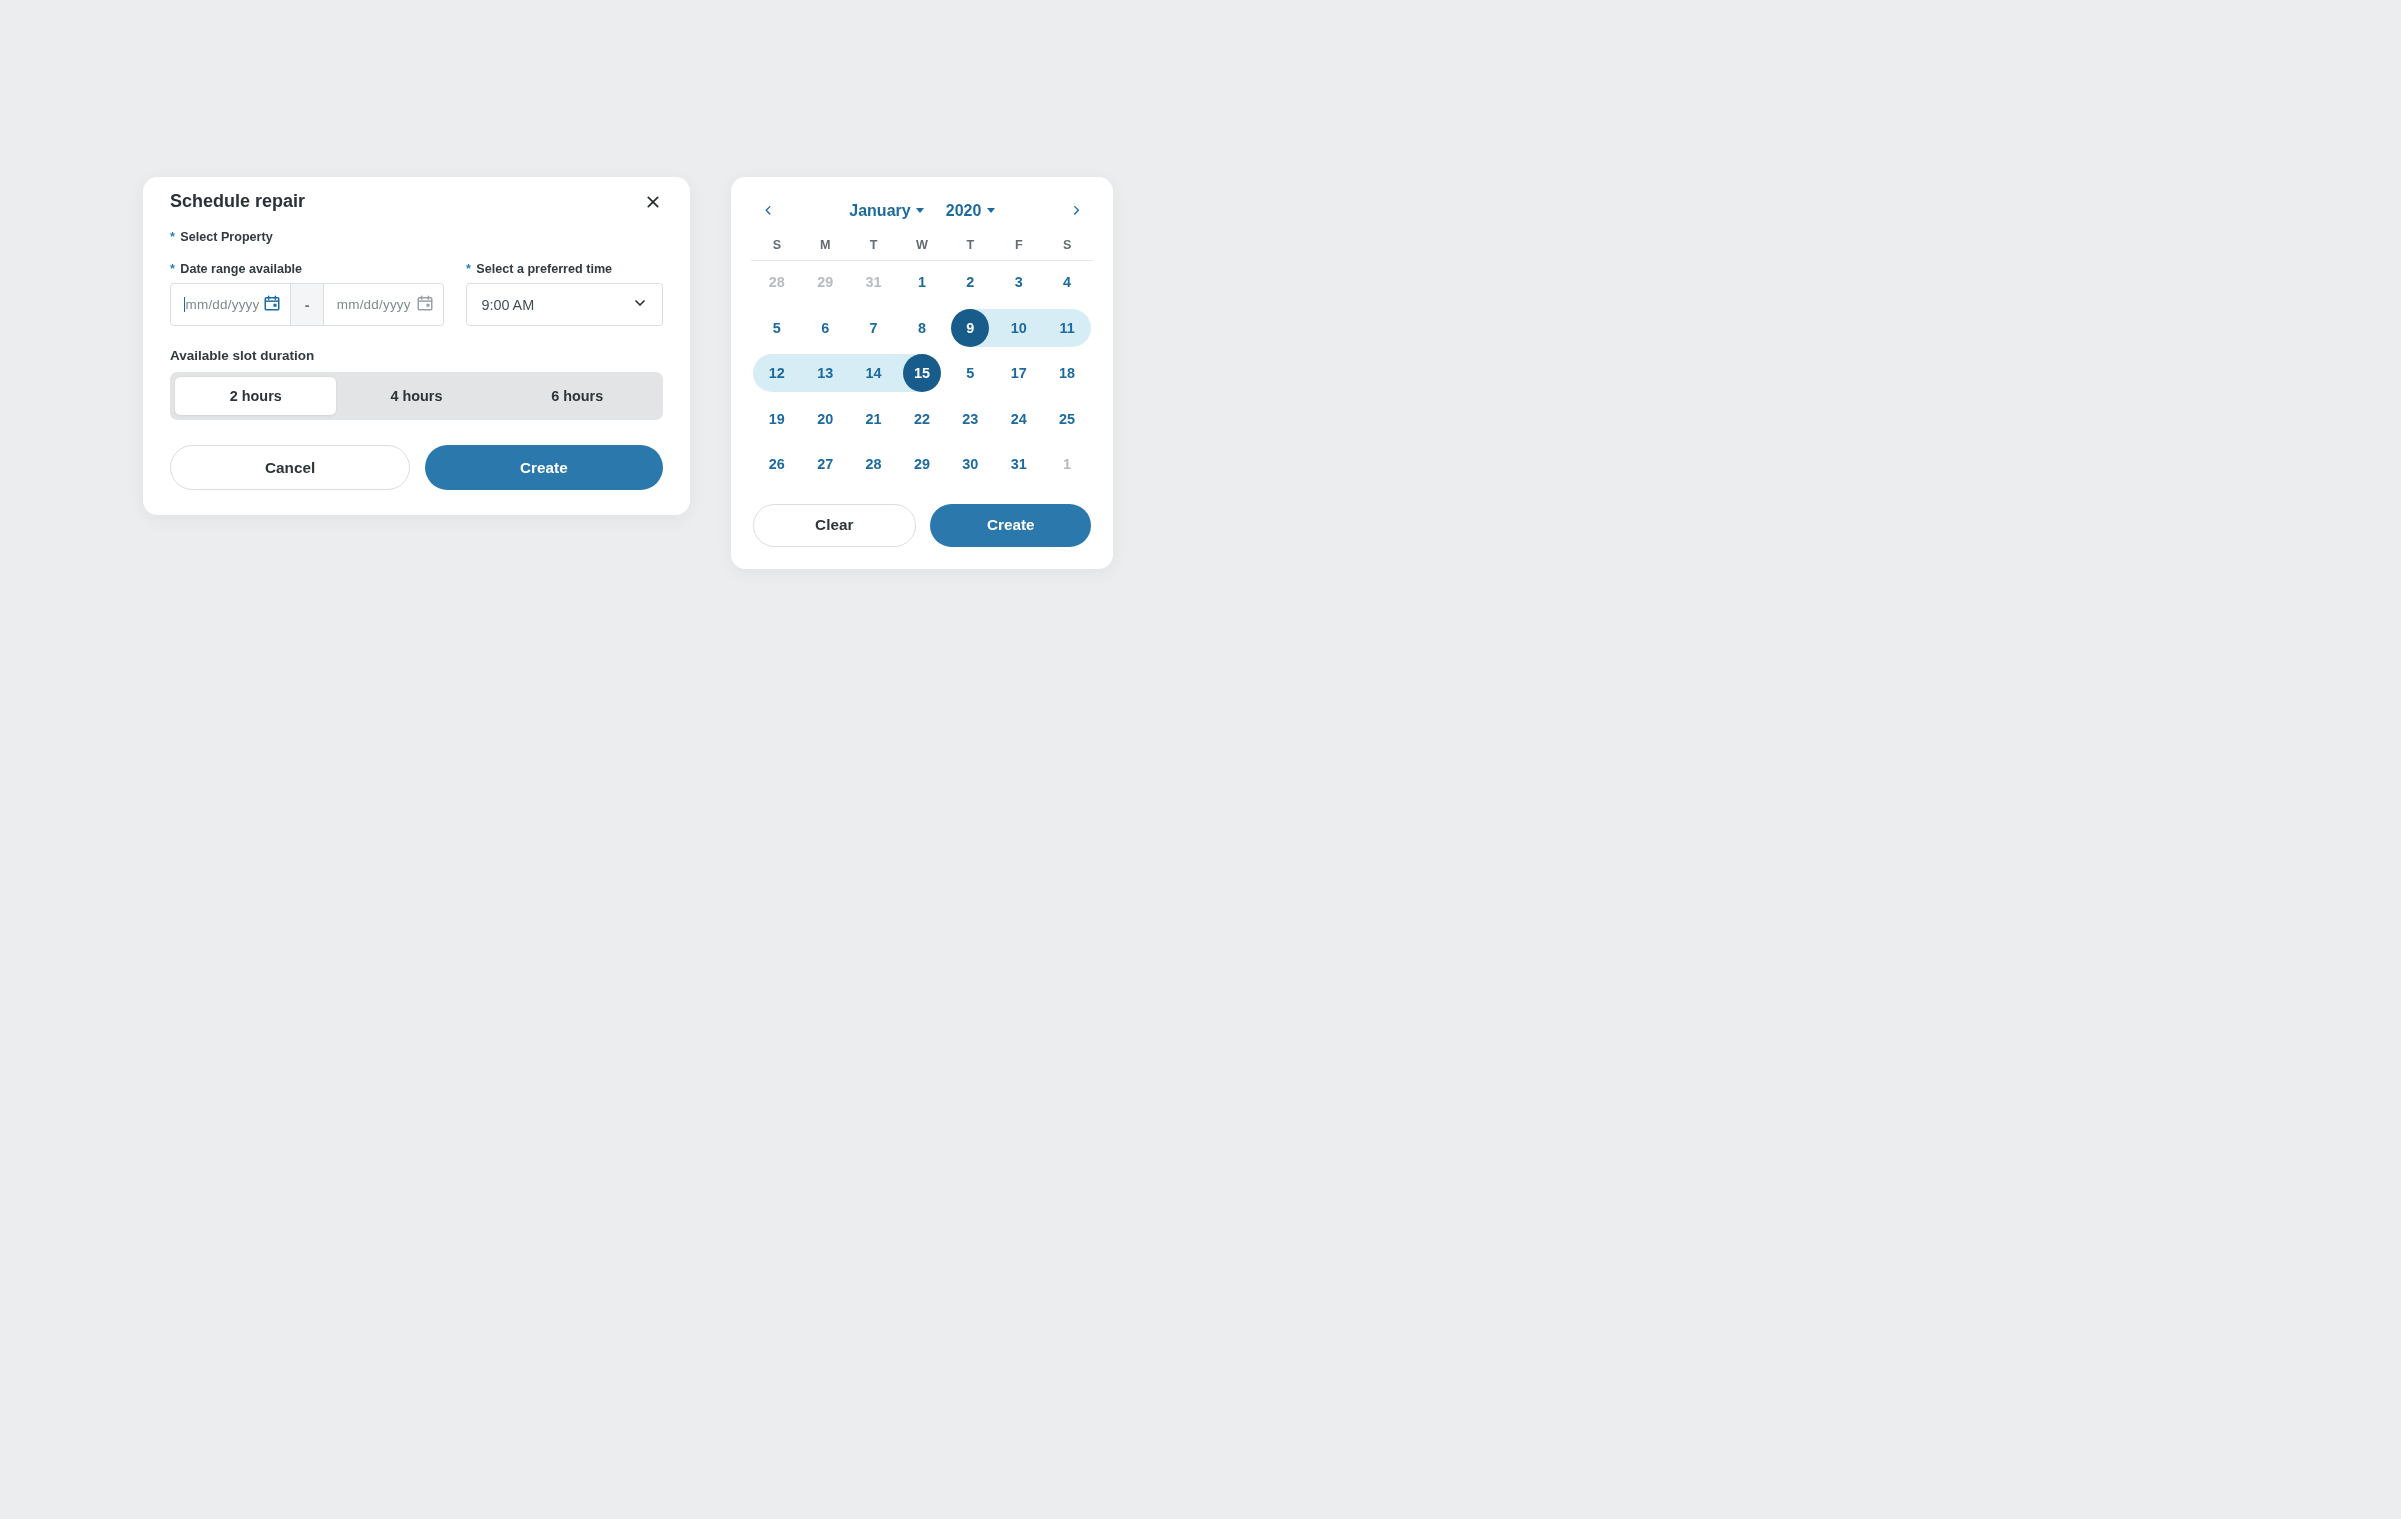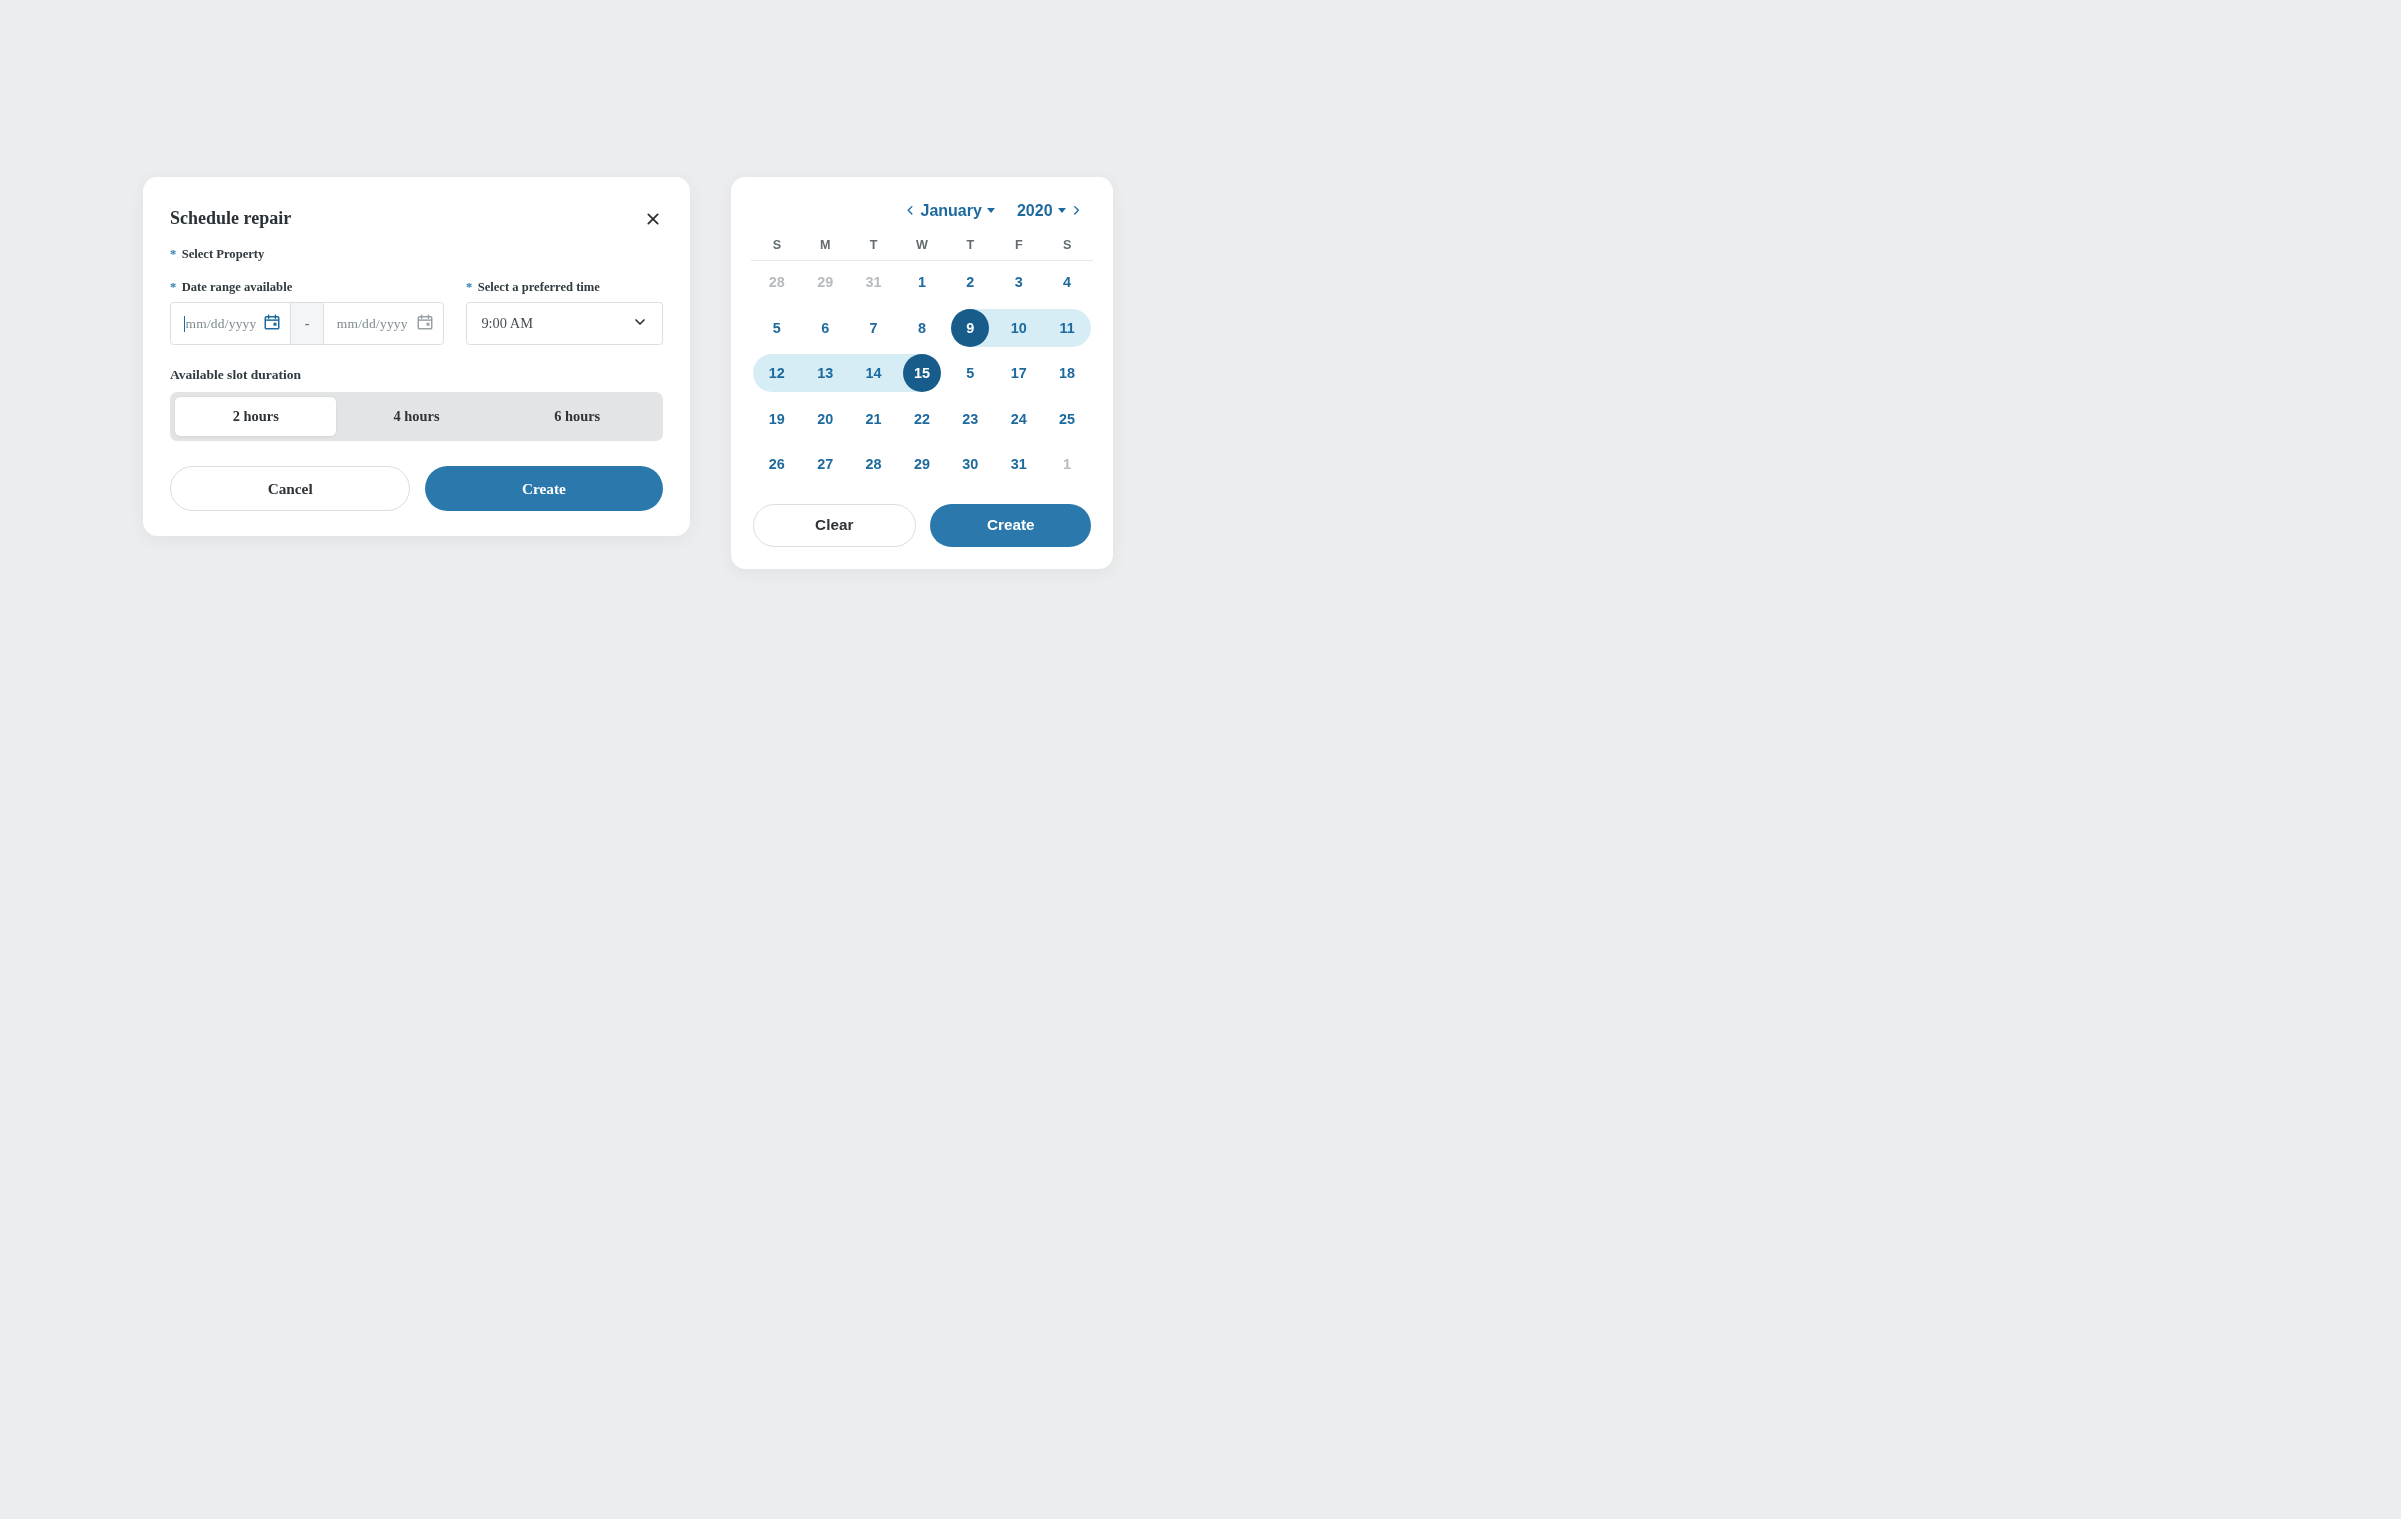--- a/index.html
+++ b/index.html
@@ -33,22 +33,21 @@
     background:var(--card);
     border-radius:14.4px;
     box-shadow:0 3.6px 18px rgba(0,0,0,0.05);
     position:absolute;
   }
   
   .schedule{
     left:143px;
     top:177px;
     width:547px;
-    padding:31px 27px 25px 27px;
-    font-family:Liberation Serif, serif;
+    padding:14px 27px 25px 27px;
   }
   .schedule-header{
     display:flex;
     justify-content:space-between;
     align-items:center;
     margin-bottom:18px;
   }
   .title{font-size:18px;font-weight:700;color:var(--text-dark);}
   .close{width:20px;height:20px;display:flex;align-items:center;justify-content:center;cursor:pointer;}
   .close svg{width:16px;height:16px;stroke:#2b2f31;stroke-width:2.7;stroke-linecap:round;}
@@ -114,21 +113,21 @@
   }
   .btn-outline{background:#fff;border:0.9px solid var(--border);color:#2e3438;}
   .btn-primary{background:var(--btn-blue);color:#fff;border:none;}
   
   .calendar{
     left:731px;
     top:177px;
     width:382px;
     padding:23.5px 21.7px 21.7px 21.7px;
   }
-  .cal-head{display:flex;align-items:center;justify-content:flex-end;padding:0 5.4px 12.6px 5.4px;}
+  .cal-head{display:flex;align-items:center;justify-content:space-between;padding:0 5.4px 12.6px 5.4px;}
   .cal-nav{width:20px;height:20px;display:flex;align-items:center;justify-content:center;cursor:pointer;}
   .cal-nav svg{width:12.6px;height:12.6px;stroke:var(--blue);stroke-width:2.6;fill:none;stroke-linecap:round;stroke-linejoin:round;}
   .cal-title{display:flex;gap:21.7px;}
   .cal-drop{display:flex;align-items:center;gap:5.4px;font-size:16px;font-weight:700;color:var(--blue);cursor:pointer;}
   .tri{width:0;height:0;border-left:4.5px solid transparent;border-right:4.5px solid transparent;border-top:5.4px solid var(--blue);}
   .cal-sep{height:0.9px;background:var(--border-light);margin:0 -1.8px 1.8px -1.8px;}
   .dow{display:grid;grid-template-columns:repeat(7,1fr);text-align:center;font-size:12.6px;color:#636c70;font-weight:600;padding:5.4px 0 7.2px 0;}
   .weeks{display:flex;flex-direction:column;gap:5.4px;}
   .week{display:grid;grid-template-columns:repeat(7,1fr);align-items:center;height:40px;text-align:right;}
   .day{

